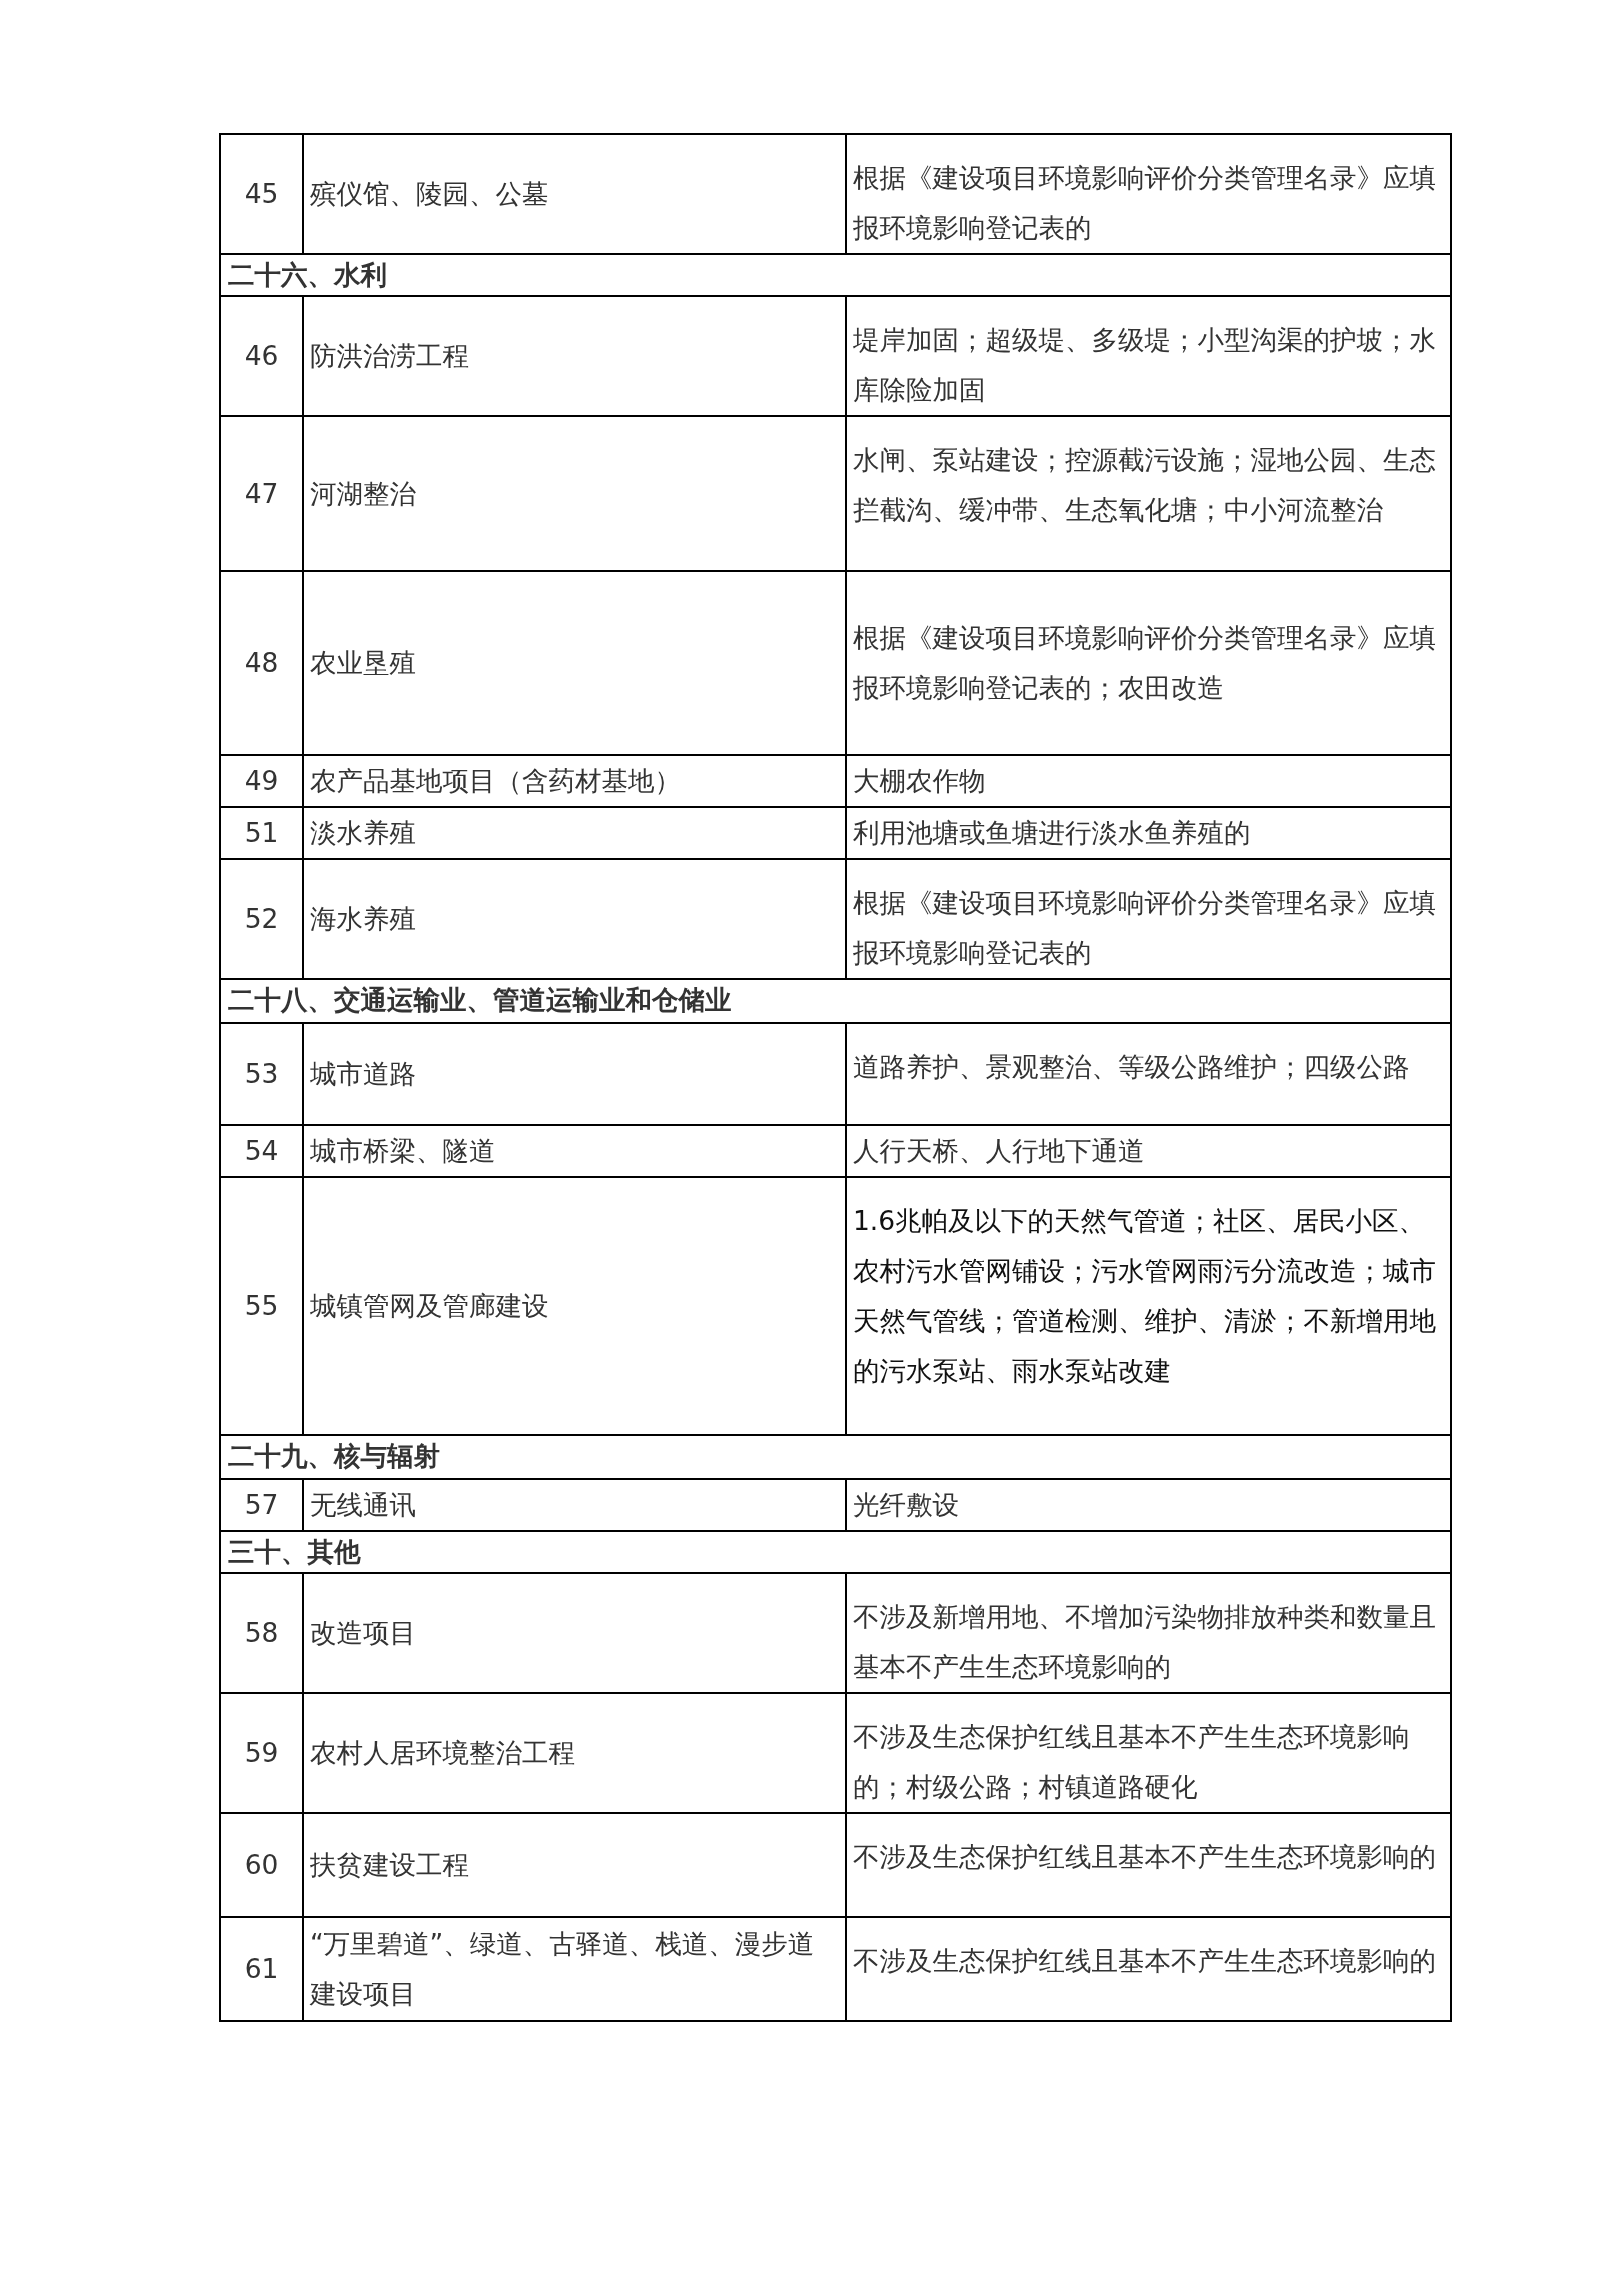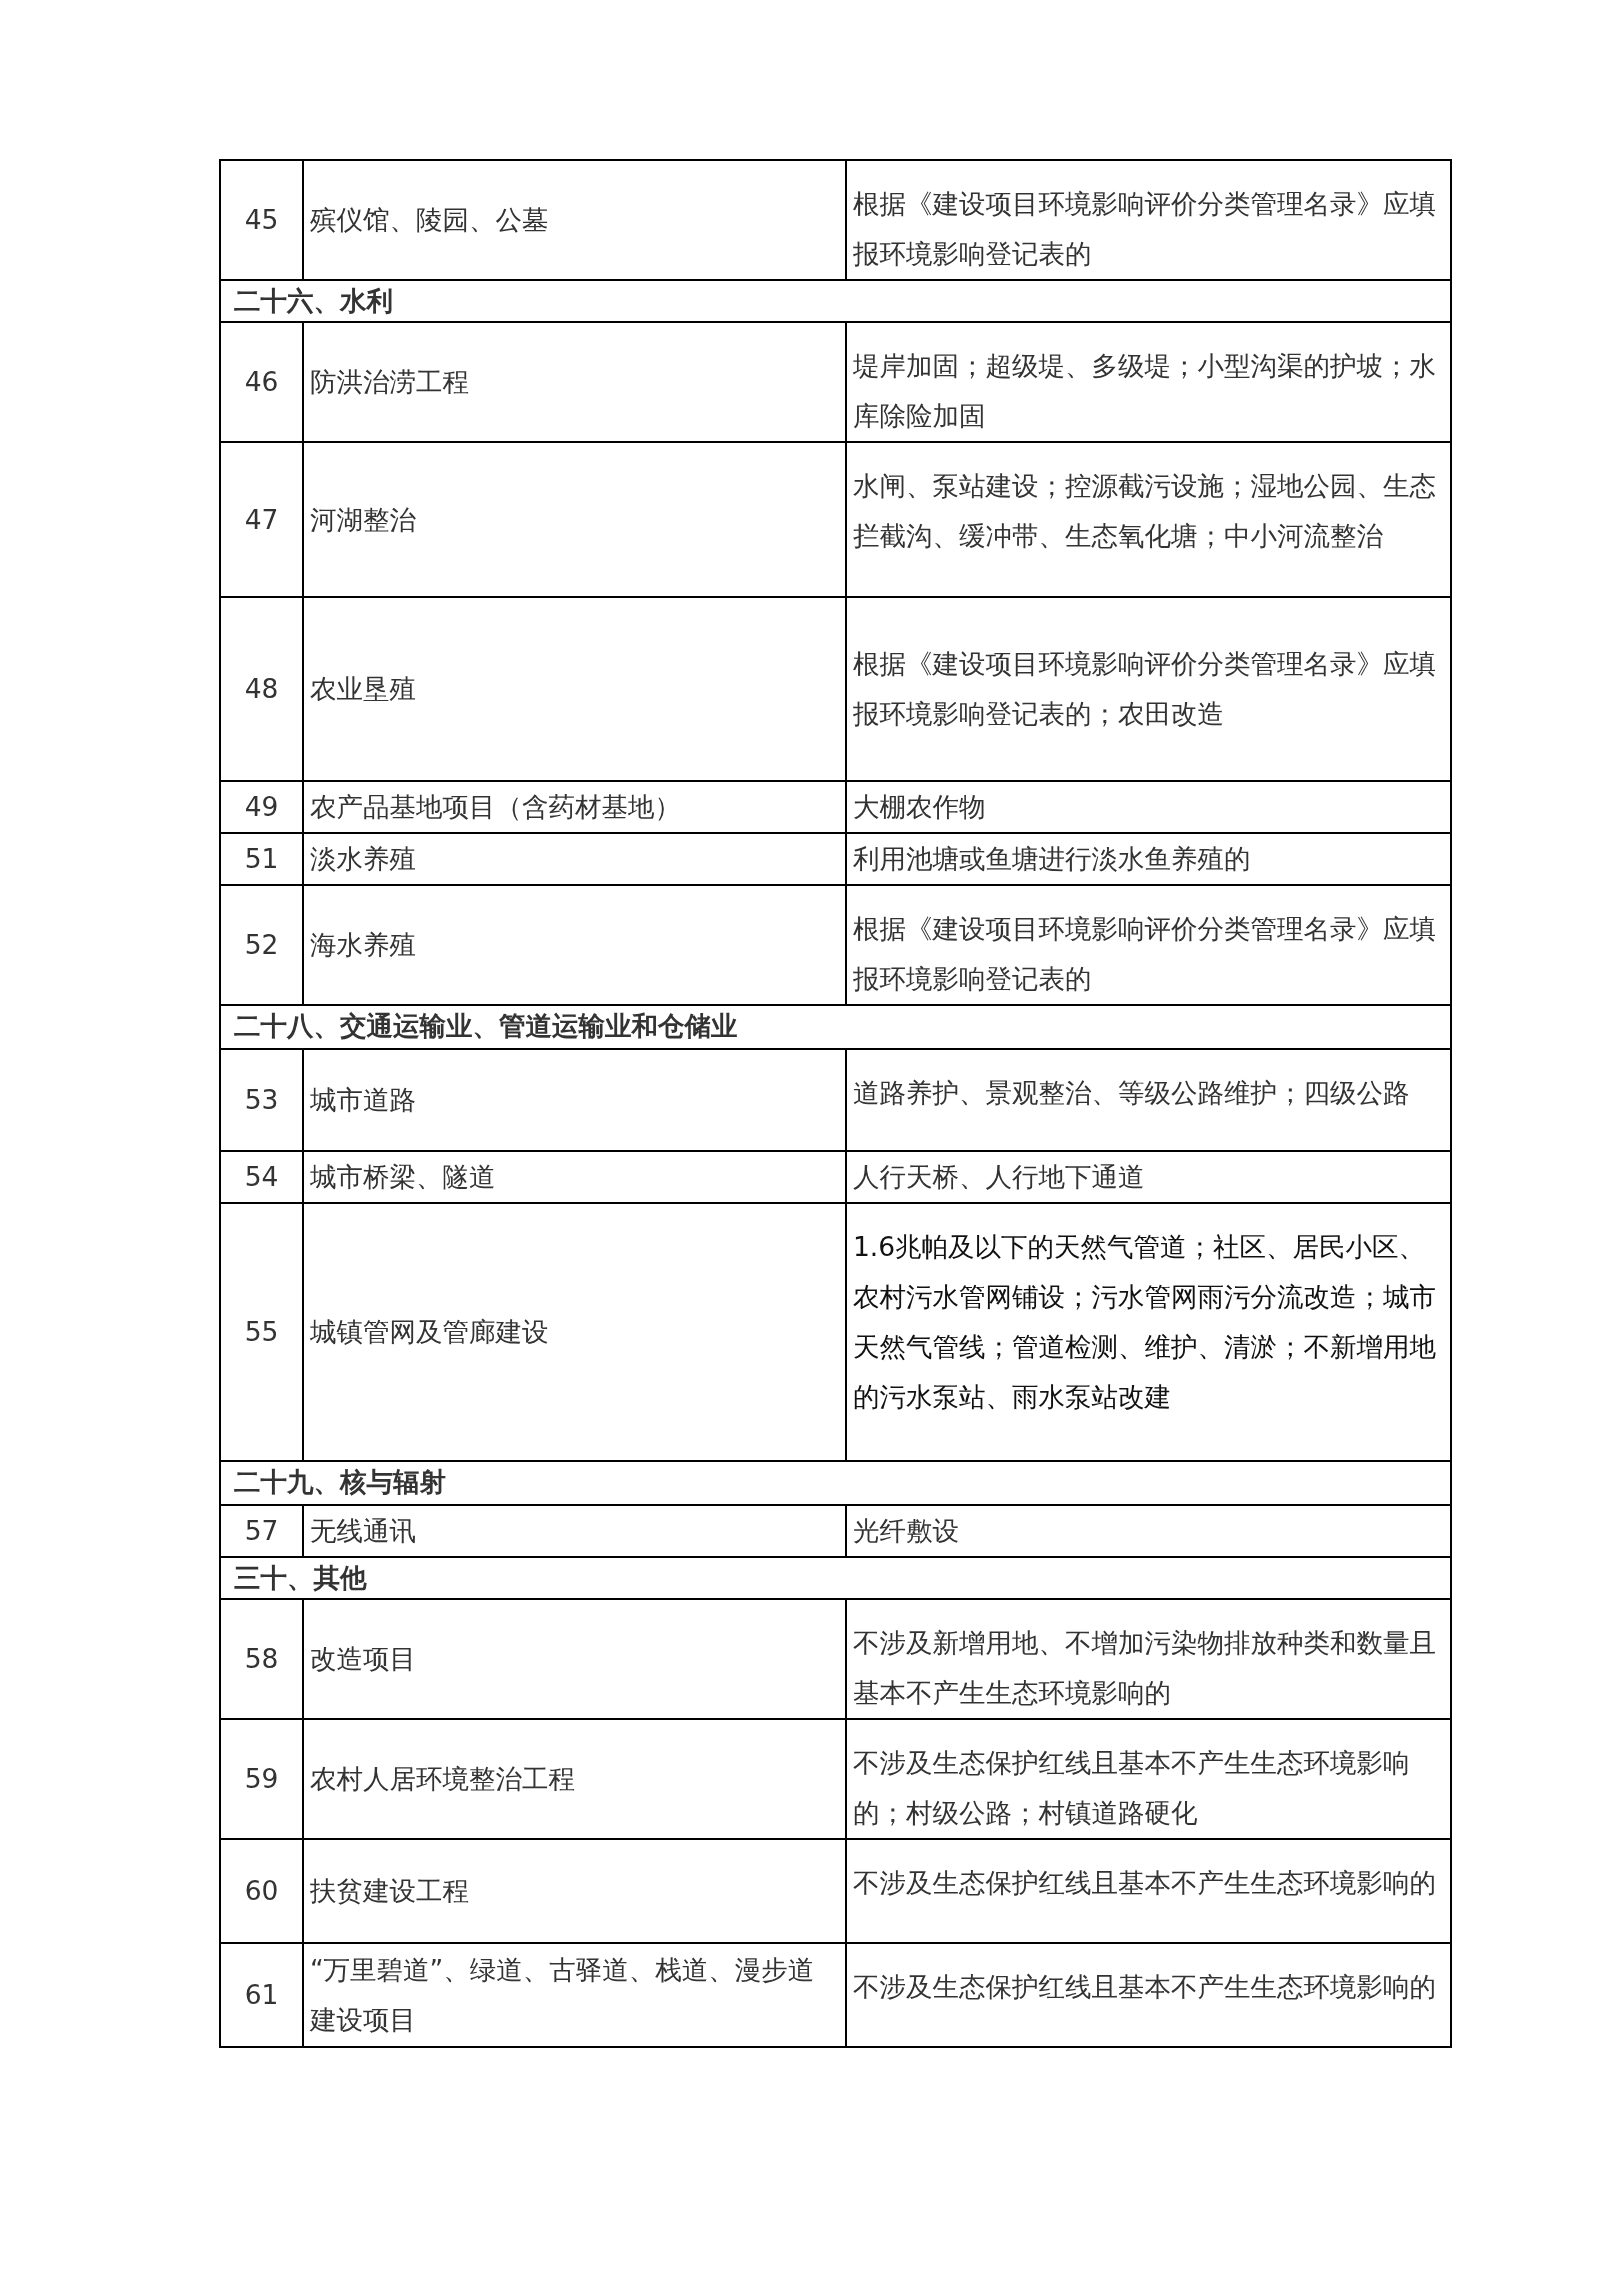--- a/index.html
+++ b/index.html
@@ -1,21 +1,21 @@
 <!DOCTYPE html>
 <html><head>
 <meta charset="utf-8">
 <style>
   html, body { margin:0; padding:0; background:#ffffff; }
   body { width:1621px; height:2293px; position:relative; overflow:hidden;
          font-family:"DejaVu Sans", "Liberation Sans", sans-serif; color:#333333; }
-  #tbl { position:absolute; left:219px; top:159px; width:1231px; border-collapse:collapse; table-layout:fixed; }
+  #tbl { position:absolute; left:219px; top:133px; width:1231px; border-collapse:collapse; table-layout:fixed; }
   #tbl td { border:2.9px solid #000; padding:0 5.9px; font-size:26.5px; line-height:50px; vertical-align:middle; overflow:hidden; }
   #tbl td.num { text-align:center; padding:0; }
-  #tbl td.sec { font-weight:bold; padding:0 13px; line-height:39px; vertical-align:top; }
+  #tbl td.sec { font-weight:bold; padding:0 7px; line-height:39px; vertical-align:top; }
   #tbl td.desc { vertical-align:top; padding-top:18px; }
   #tbl td.desc.mid { vertical-align:middle; padding-top:0; }
   .black { color:#111; }
 </style>
 </head>
 <body>
 
 <table id="tbl">
   <colgroup>
     <col style="width:83px">

